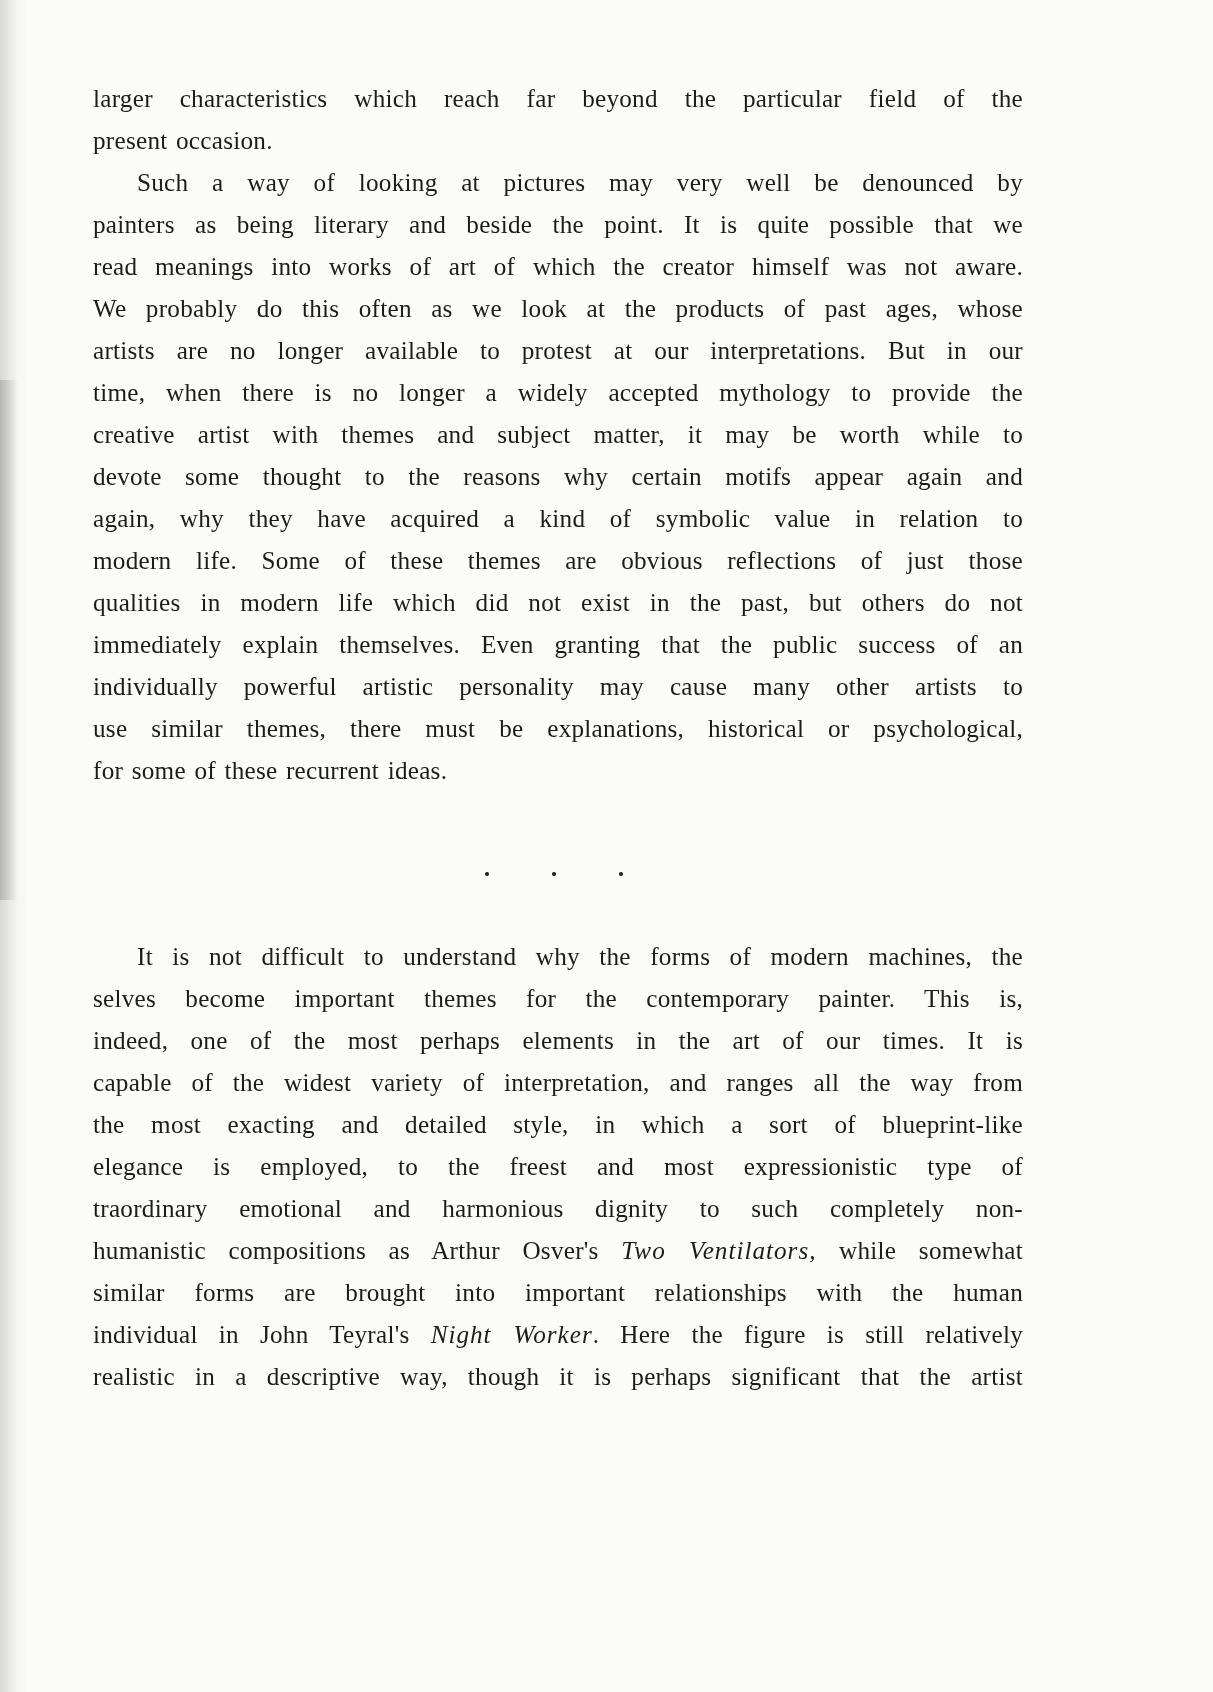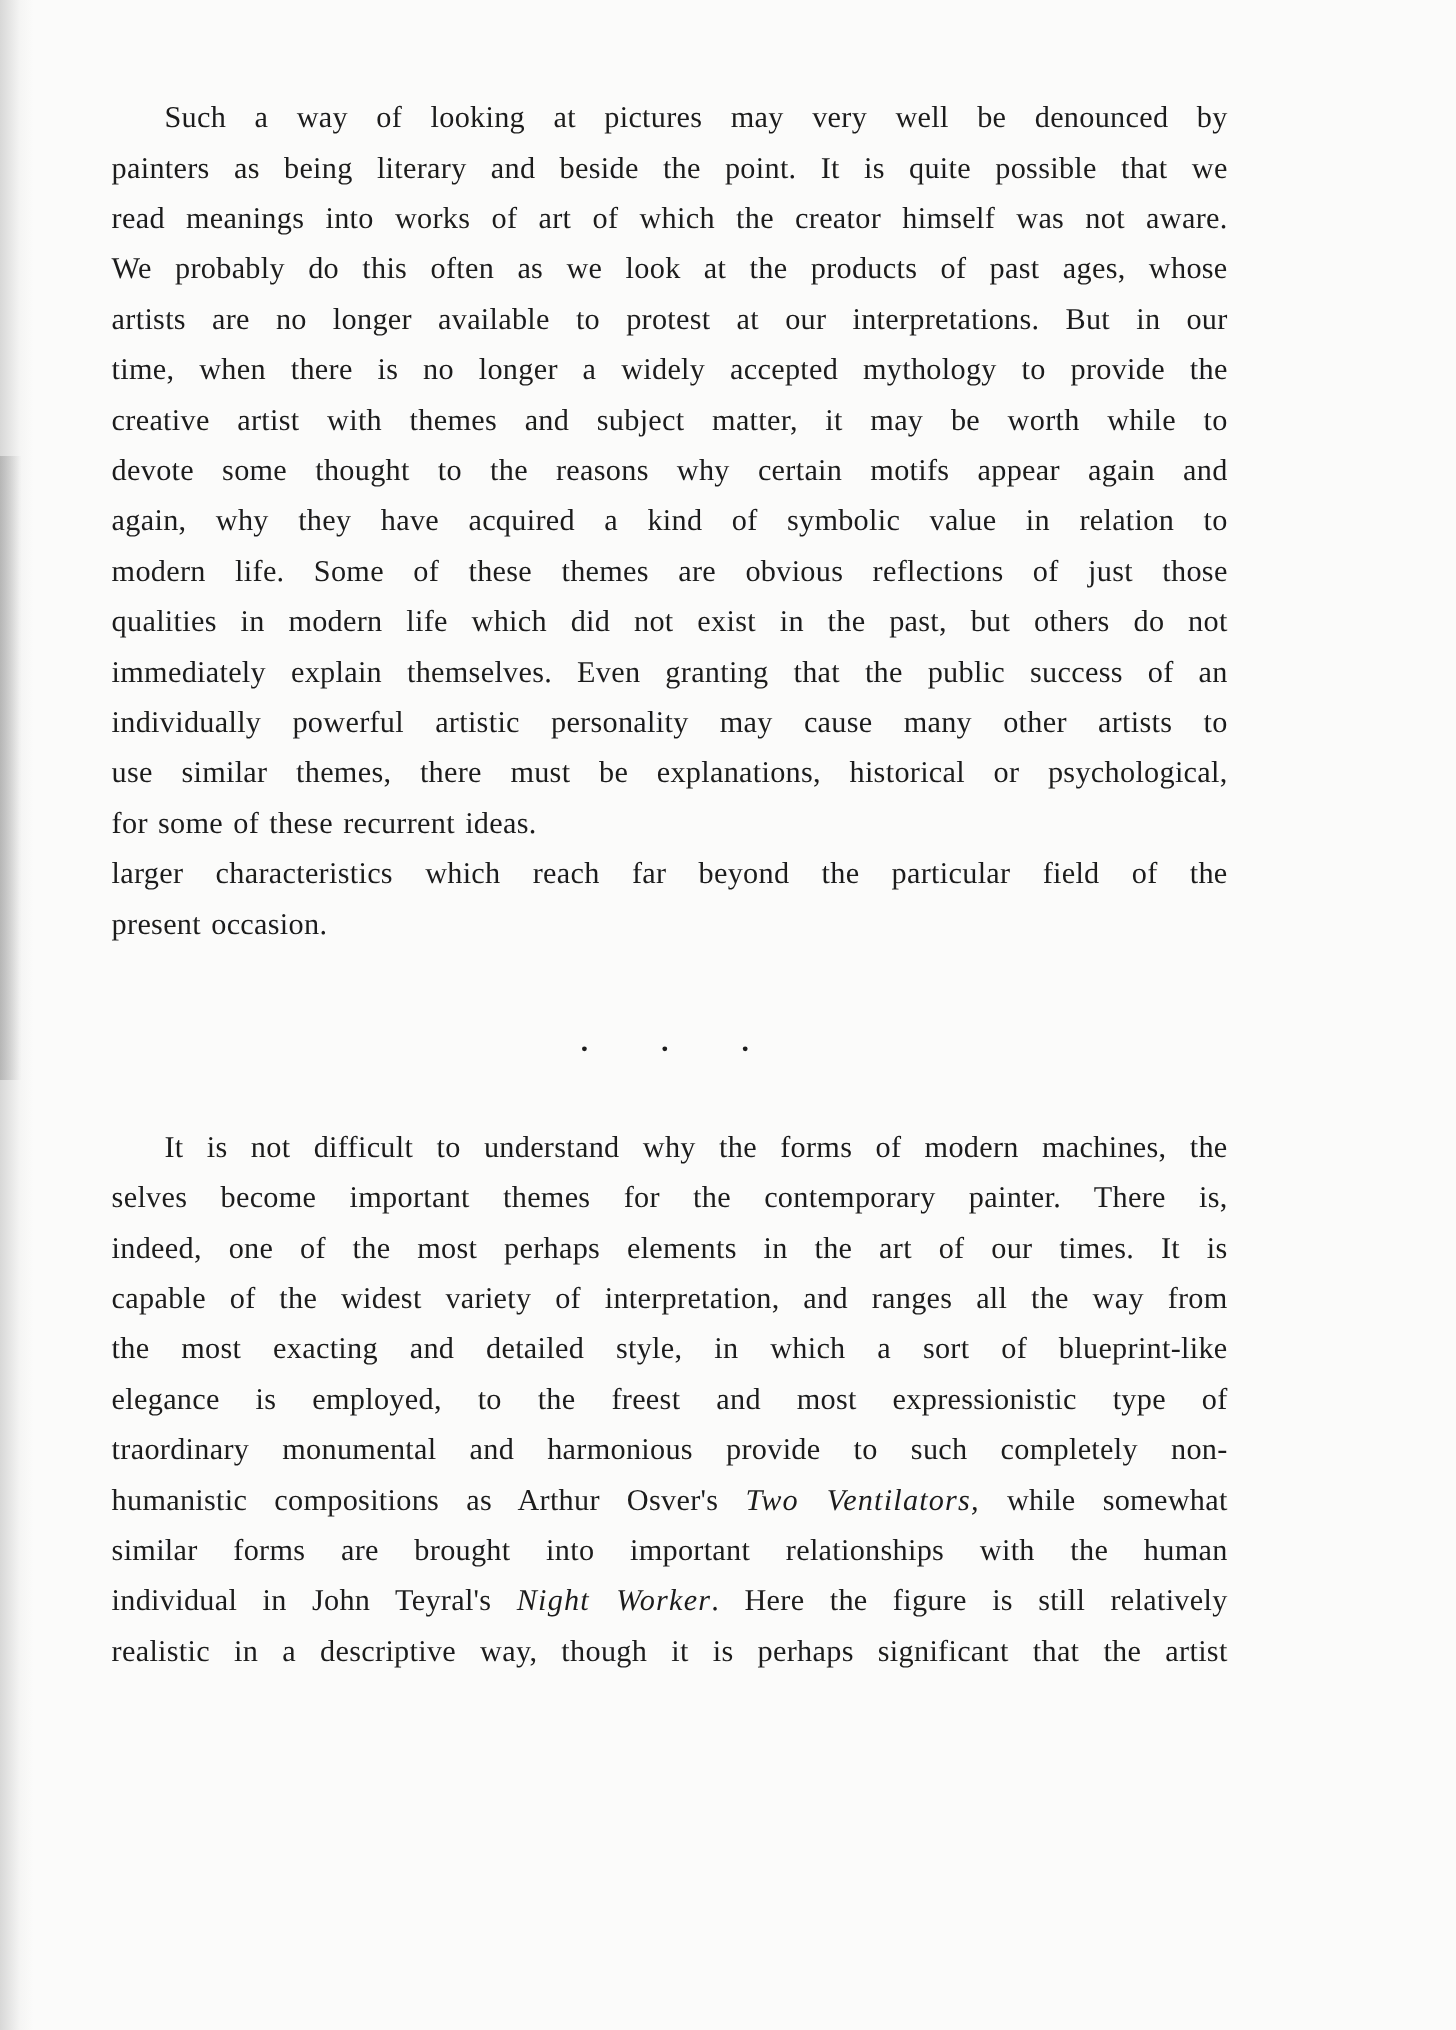--- a/index.html
+++ b/index.html
@@ -57,55 +57,55 @@
 </style>
 </head>
 <body>
 
 <div class="binding-shadow"></div>
 <div class="binding-shadow-dark"></div>
 
 <div class="page">
 
   <p class="para">
+    <span class="line">larger characteristics which reach far beyond the particular field of the</span>
+    <span class="line last">present occasion.</span>
+  </p>
+
+  <p class="para">
     <span class="line" style="padding-left:44px">Such a way of looking at pictures may very well be denounced by</span>
     <span class="line">painters as being literary and beside the point. It is quite possible that we</span>
     <span class="line">read meanings into works of art of which the creator himself was not aware.</span>
     <span class="line">We probably do this often as we look at the products of past ages, whose</span>
     <span class="line">artists are no longer available to protest at our interpretations. But in our</span>
     <span class="line">time, when there is no longer a widely accepted mythology to provide the</span>
     <span class="line">creative artist with themes and subject matter, it may be worth while to</span>
     <span class="line">devote some thought to the reasons why certain motifs appear again and</span>
     <span class="line">again, why they have acquired a kind of symbolic value in relation to</span>
     <span class="line">modern life. Some of these themes are obvious reflections of just those</span>
     <span class="line">qualities in modern life which did not exist in the past, but others do not</span>
     <span class="line">immediately explain themselves. Even granting that the public success of an</span>
     <span class="line">individually powerful artistic personality may cause many other artists to</span>
     <span class="line">use similar themes, there must be explanations, historical or psychological,</span>
     <span class="line last">for some of these recurrent ideas.</span>
   </p>
 
-  <p class="para">
-    <span class="line">larger characteristics which reach far beyond the particular field of the</span>
-    <span class="line last">present occasion.</span>
-  </p>
-
   <div class="separator">
     <span class="dot" style="left:392px"></span>
     <span class="dot" style="left:459px"></span>
     <span class="dot" style="left:526px"></span>
   </div>
 
   <p class="para">
     <span class="line" style="padding-left:44px">It is not difficult to understand why the forms of modern machines, the</span>
-    <span class="line">selves become important themes for the contemporary painter. There is,</span>
+    <span class="line">selves become important themes for the contemporary painter. This is,</span>
     <span class="line">indeed, one of the most perhaps elements in the art of our times. It is</span>
     <span class="line">capable of the widest variety of interpretation, and ranges all the way from</span>
     <span class="line">the most exacting and detailed style, in which a sort of blueprint-like</span>
     <span class="line">elegance is employed, to the freest and most expressionistic type of</span>
-    <span class="line">traordinary monumental and harmonious provide to such completely non-</span>
+    <span class="line">traordinary emotional and harmonious dignity to such completely non-</span>
     <span class="line"><span>humanistic compositions as Arthur Osver's </span><em>Two Ventilators,</em><span> while somewhat</span></span>
     <span class="line">similar forms are brought into important relationships with the human</span>
     <span class="line"><span>individual in John Teyral's </span><em>Night Worker</em><span>. Here the figure is still relatively</span></span>
     <span class="line">realistic in a descriptive way, though it is perhaps significant that the artist</span>
   </p>
 
 </div>
 
 </body></html>

